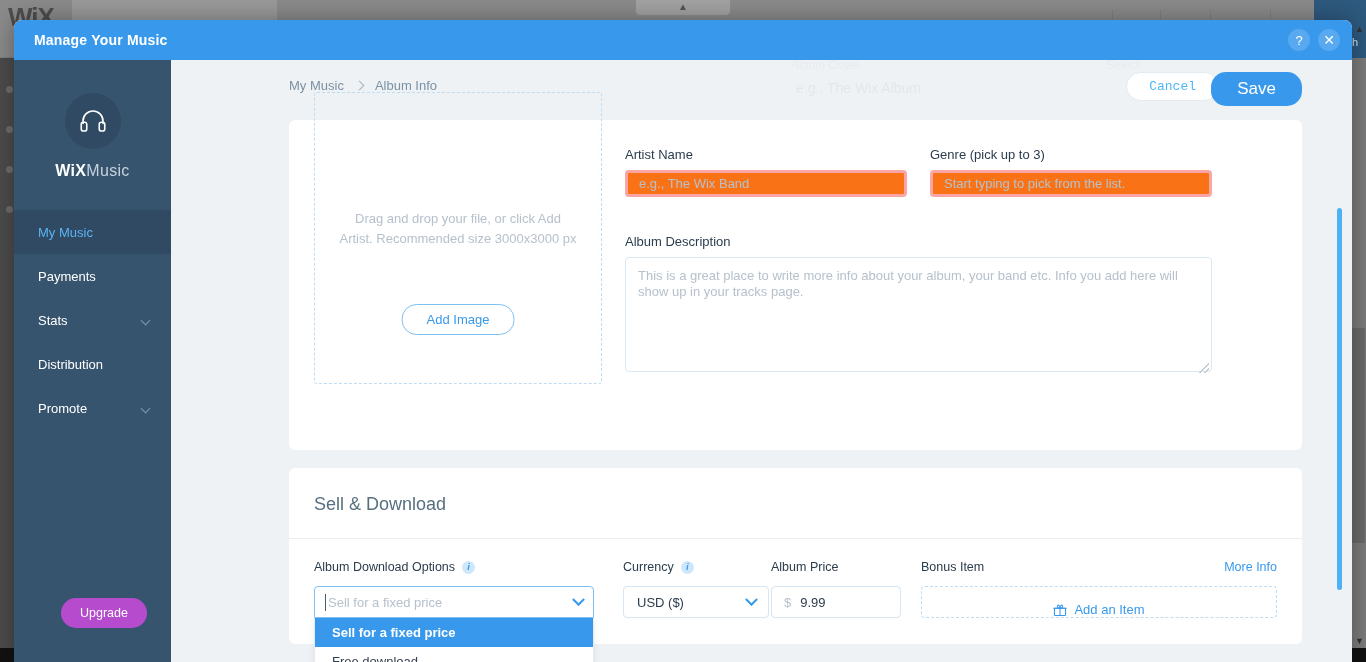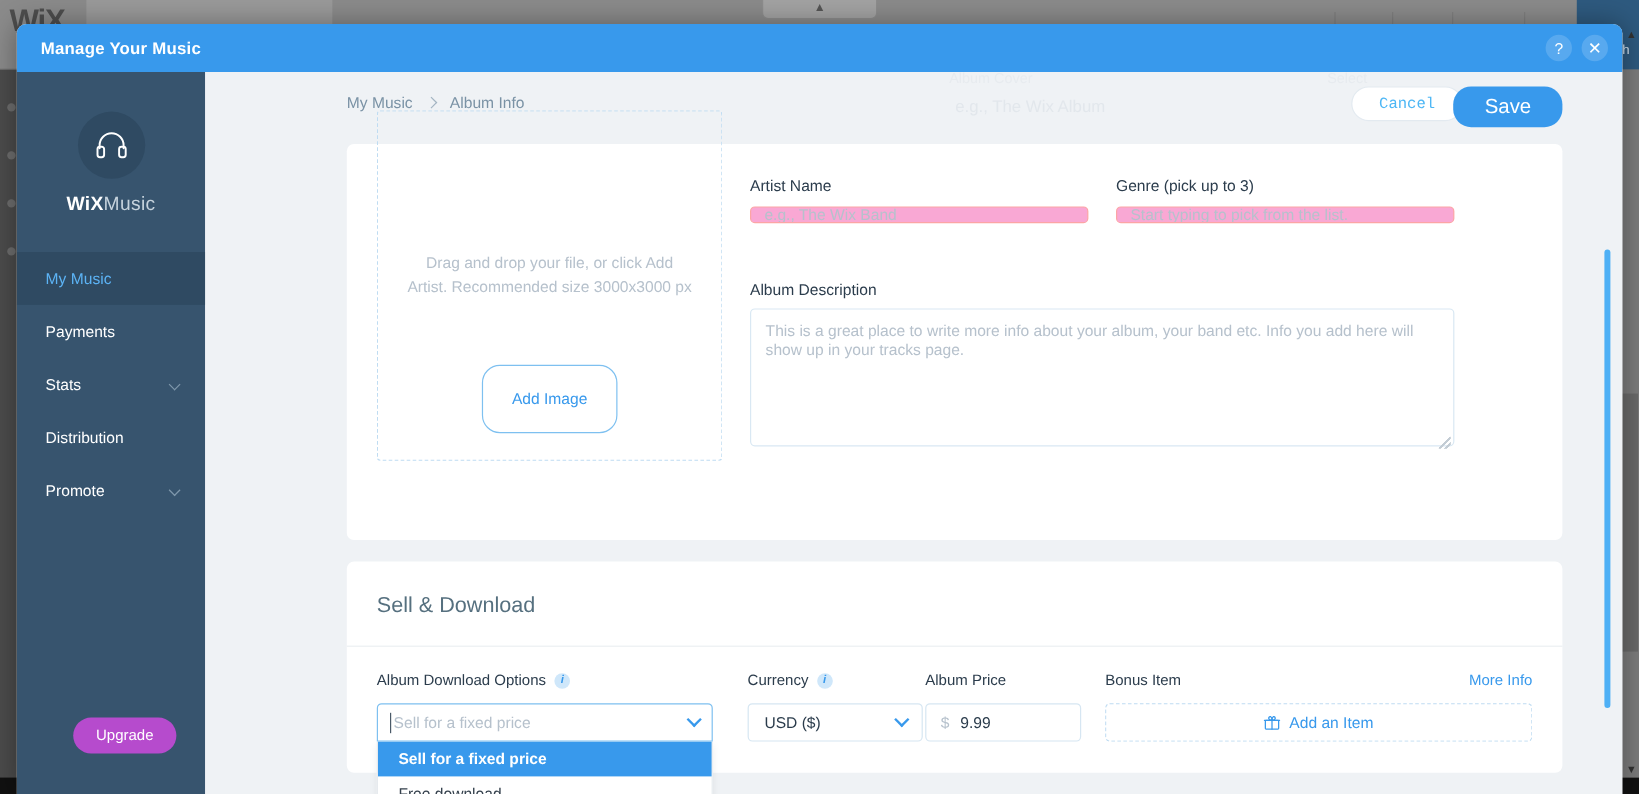--- a/index.html
+++ b/index.html
@@ -173,29 +173,29 @@
     position: absolute; left: 25px; top: -28px; width: 288px; height: 292px;
     border: 1px dashed #bfdcf2; border-radius: 3px;
   }
   #dz-text {
     position: absolute; left: 0; right: 0; top: 116px; text-align: center;
     font-size: 13px; color: #b6c1cc; line-height: 20px; padding: 0 24px;
   }
   #add-image-btn {
     position: absolute; left: 50%; transform: translateX(-50%); top: 211px;
     background: #fff; color: #3899ec; border: 1px solid #7ec0f0;
-    border-radius: 15px; padding: 20px 24px; font-size: 13px;
+    border-radius: 15px; padding: 7px 24px; font-size: 13px;
     font-family: inherit; cursor: pointer;
   }
 
   .field-label { font-size: 13px; color: #2b3c4c; margin-bottom: 8px; display: block; }
   .text-input {
-    width: 100%; height: 14px; border: 1px solid #fca5a5; border-radius: 4px;
+    width: 100%; height: 27px; border: 3px solid #fca5a5; border-radius: 4px;
     padding: 0 11px; font-size: 13px; color: #2b3c4c;
-    font-family: inherit; background: #f9a8d4; outline: none;
+    font-family: inherit; background: #f97316; outline: none;
   }
   .text-input::placeholder { color: #b6c1cc; }
 
   #fld-artist { position: absolute; left: 336px; top: 27px; width: 282px; }
   #fld-genre  { position: absolute; left: 641px; top: 27px; width: 282px; }
   #fld-desc   { position: absolute; left: 336px; top: 114px; width: 587px; }
   #desc-area {
     width: 100%; height: 115px; border: 1px solid #d9e8f3; border-radius: 4px;
     padding: 10px 12px; font-size: 13px; color: #2b3c4c; line-height: 16px;
     font-family: inherit; resize: none; outline: none;
@@ -278,21 +278,21 @@
     border: 1px solid #d6e6f2; border-radius: 4px; background: #fff;
     display: flex; align-items: center;
   }
   #price-sym { margin-left: 12px; font-size: 13px; color: #b6c1cc; }
   #price-val { margin-left: 9px; font-size: 13px; color: #2b3c4c; }
 
   
   #bonus-box {
     position: absolute; left: 632px; top: 118px; right: 25px; height: 32px;
     border: 1px dashed #bfdcf2; border-radius: 4px; background: #fff;
-    display: flex; align-items: center; justify-content: center; gap: 7px;
+    display: flex; align-items: flex-end; justify-content: center; gap: 7px;
     cursor: pointer;
   }
   #bonus-label { font-size: 13px; color: #3899ec; }
 
   
   #modal-scroll-rail {
     position: absolute; right: 8px; top: 0; width: 8px; height: 602px;
   }
   #modal-scroll-thumb {
     position: absolute; right: 2px; top: 148px; width: 5px; height: 382px;

